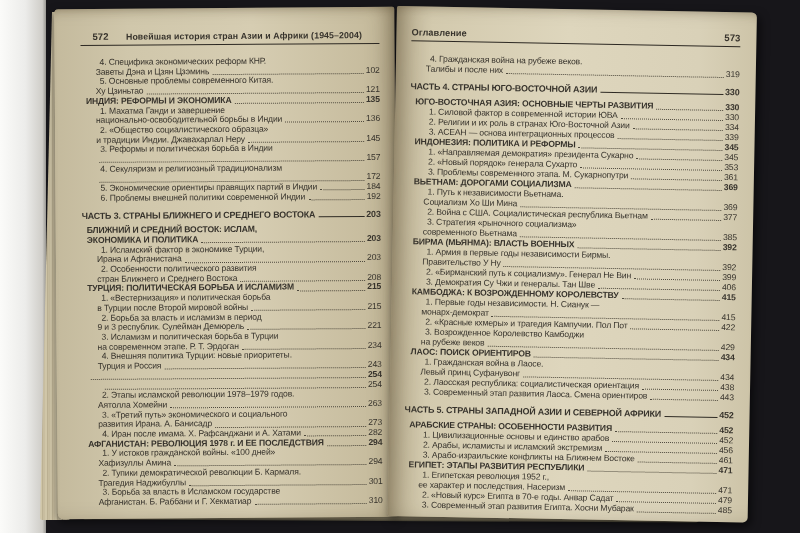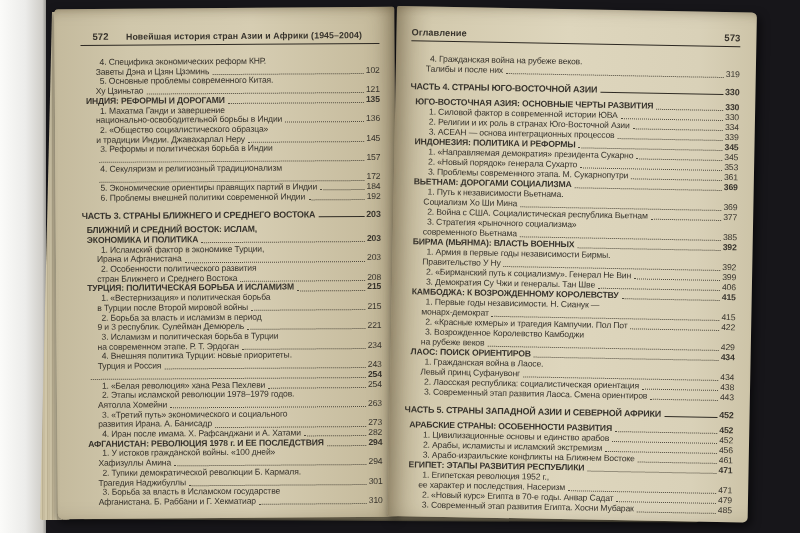--- a/index.html
+++ b/index.html
@@ -102,21 +102,21 @@
           </div>
           <div class="row item">
             <span class="txt">5. Основные проблемы современного Китая.</span>
           </div>
           <div class="row cont">
             <span class="txt">Ху Цзиньтао</span>
             <span class="leader"></span>
             <span class="num">121</span>
           </div>
           <div class="row head">
-            <span class="txt">ИНДИЯ: РЕФОРМЫ И ДОРОГАМИ</span>
+            <span class="txt">ИНДИЯ: РЕФОРМЫ И ЭКОНОМИКА</span>
             <span class="leader"></span>
             <span class="num">135</span>
           </div>
           <div class="row item">
             <span class="txt">1. Махатма Ганди и завершение</span>
           </div>
           <div class="row cont">
             <span class="txt">национально-освободительной борьбы в Индии</span>
             <span class="leader"></span>
             <span class="num">136</span>
@@ -217,21 +217,20 @@
           <div class="row cont">
             <span class="txt">Турция и Россия</span>
             <span class="leader"></span>
             <span class="num">243</span>
           </div>
           <div class="row head">
             <span class="leader"></span>
             <span class="num">254</span>
           </div>
           <div class="row item">
-            <span class="txt">1. «Белая революция» хана Реза Пехлеви</span>
             <span class="leader"></span>
             <span class="num">254</span>
           </div>
           <div class="row item">
             <span class="txt">2. Этапы исламской революции 1978–1979 годов.</span>
           </div>
           <div class="row cont">
             <span class="txt">Аятолла Хомейни</span>
             <span class="leader"></span>
             <span class="num">263</span>
@@ -267,21 +266,21 @@
           </div>
           <div class="row cont">
             <span class="txt">Трагедия Наджибуллы</span>
             <span class="leader"></span>
             <span class="num">301</span>
           </div>
           <div class="row item">
             <span class="txt">3. Борьба за власть в Исламском государстве</span>
           </div>
           <div class="row cont">
-            <span class="txt">Афганистана. Б. Раббани и Г. Хекматиар</span>
+            <span class="txt">Афганистан. Б. Раббани и Г. Хекматиар</span>
             <span class="leader"></span>
             <span class="num">310</span>
           </div>
         </div>
     </div>
   </div>
 
   <div class="page page-right">
     <div class="page-inner-right">
       <div class="phead phead-right">

